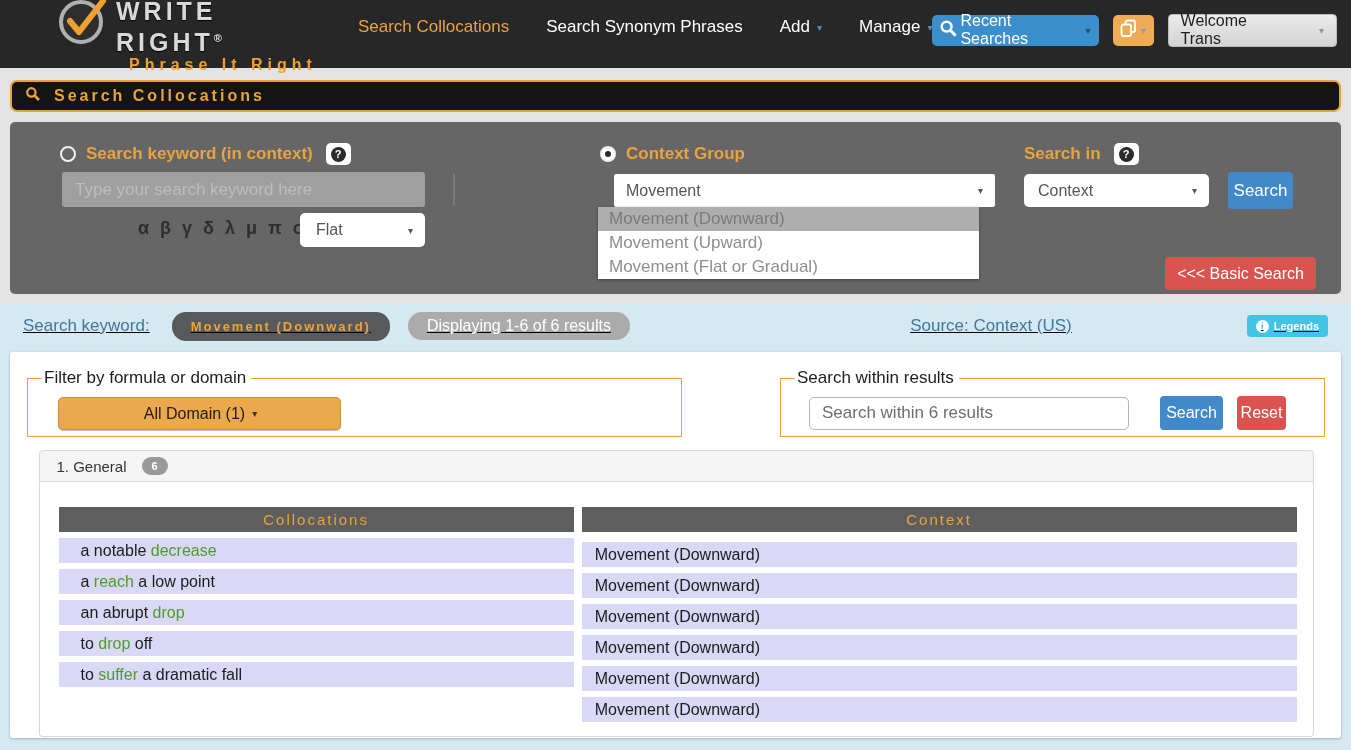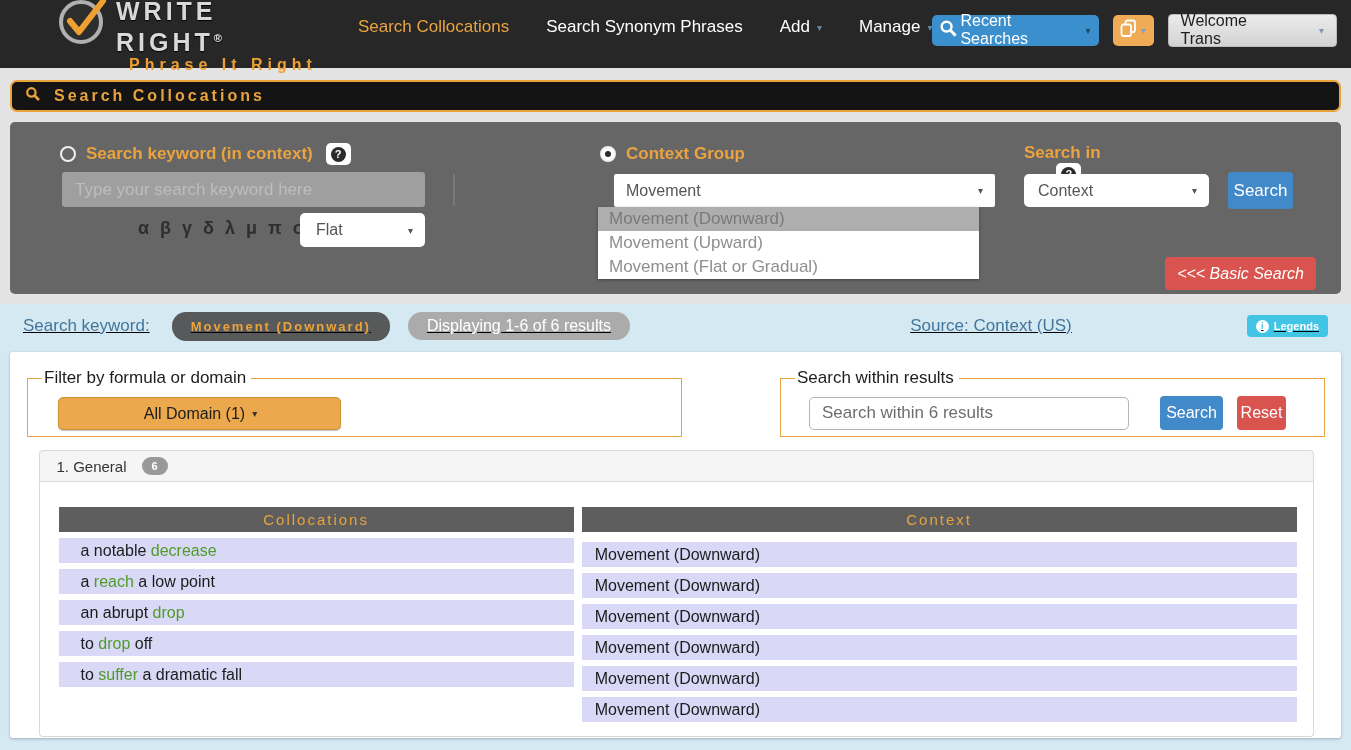--- a/index.html
+++ b/index.html
@@ -46,21 +46,21 @@
   .select { background:#fff; display:flex; align-items:center; justify-content:space-between; font-size:16px; color:#555; cursor:pointer; }
   .select .caret { color:#555; margin-left:0; }
   .greek-select { position:absolute; left:290px; top:91px; width:125px; height:34px; border-radius:5px; padding:0 12px 0 16px; }
   .cg-select { position:absolute; left:604px; top:52px; width:381px; height:33px; border-radius:2px; padding:0 12px; }
   .cg-options { position:absolute; left:588px; top:85px; width:381px; background:#fff; box-shadow:0 1px 3px rgba(0,0,0,.35); }
   .cg-option { height:24px; line-height:24px; font-size:17px; color:#8e8e8e; padding-left:11px; cursor:pointer; white-space:nowrap; }
   .cg-option.selected { background:#aeaeae; color:#7a7a7a; }
   .searchin-select { position:absolute; left:1014px; top:52px; width:185px; height:33px; border-radius:5px; padding:0 12px 0 14px; }
   .btn { border:none; border-radius:4px; color:#fff; display:flex; align-items:center; justify-content:center; cursor:pointer; }
   .btn-search-main { position:absolute; left:1218px; top:50px; width:65px; height:37px; background:#4289ca; font-size:17px; }
-  .btn-basic { position:absolute; left:1155px; top:135px; width:151px; height:33px; background:#d9534f; font-size:16px;font-style:italic; }
+  .btn-basic { position:absolute; left:1155px; top:135px; width:151px; height:33px; background:#d9534f; font-size:16px; }
   
   .blue-section { margin-top:10px; background:#d5e9f2; height:446px; }
   .results-bar { height:44px; display:flex; align-items:center; padding:0 23px;text-decoration:underline; }
   .rb-label { color:#43769c; font-size:17px; white-space:nowrap; }
   .pill-dark { margin-left:22px; background:#58595a; color:#eba43c; font-weight:bold; font-size:13px; letter-spacing:2px; border-radius:14px; padding:7px 19px; white-space:nowrap; }
   .pill-gray { margin-left:18px; background:#ababab; color:#fff; font-size:16px; border-radius:14px; padding:5px 19px; white-space:nowrap; }
   .rb-source { margin-left:auto; color:#43769c; font-size:17px; white-space:nowrap; }
   .btn-legends { margin-left:175px; background:#42c4e4; border-radius:4px; height:22px; padding:0 9px; display:flex; align-items:center; gap:5px; color:#fff; font-size:11px; font-weight:bold; cursor:pointer; }
   .btn-legends .info { width:13px; height:13px; border-radius:50%; background:#fff; color:#42c4e4; font-size:9px; font-weight:bold; display:flex; align-items:center; justify-content:center; }
   
@@ -175,21 +175,21 @@
   <div class="select cg-select">
     <span>Movement</span>
     <span class="caret">▾</span>
   </div>
   <div class="cg-options">
       <div class="cg-option selected">Movement (Downward)</div>
       <div class="cg-option">Movement (Upward)</div>
       <div class="cg-option">Movement (Flat or Gradual)</div>
     </div>
 
-  <div class="radio-row" style="left:1014px; top:21px;flex-direction:column;">
+  <div class="radio-row" style="left:1014px; top:21px;">
     <span class="radio-label" style="margin-left:0;">Search in</span>
     <span class="help-badge">
         <span class="circ">?</span>
       </span>
   </div>
   <div class="select searchin-select">
     <span>Context</span>
     <span class="caret">▾</span>
   </div>
   <button class="btn btn-search-main">Search</button>

